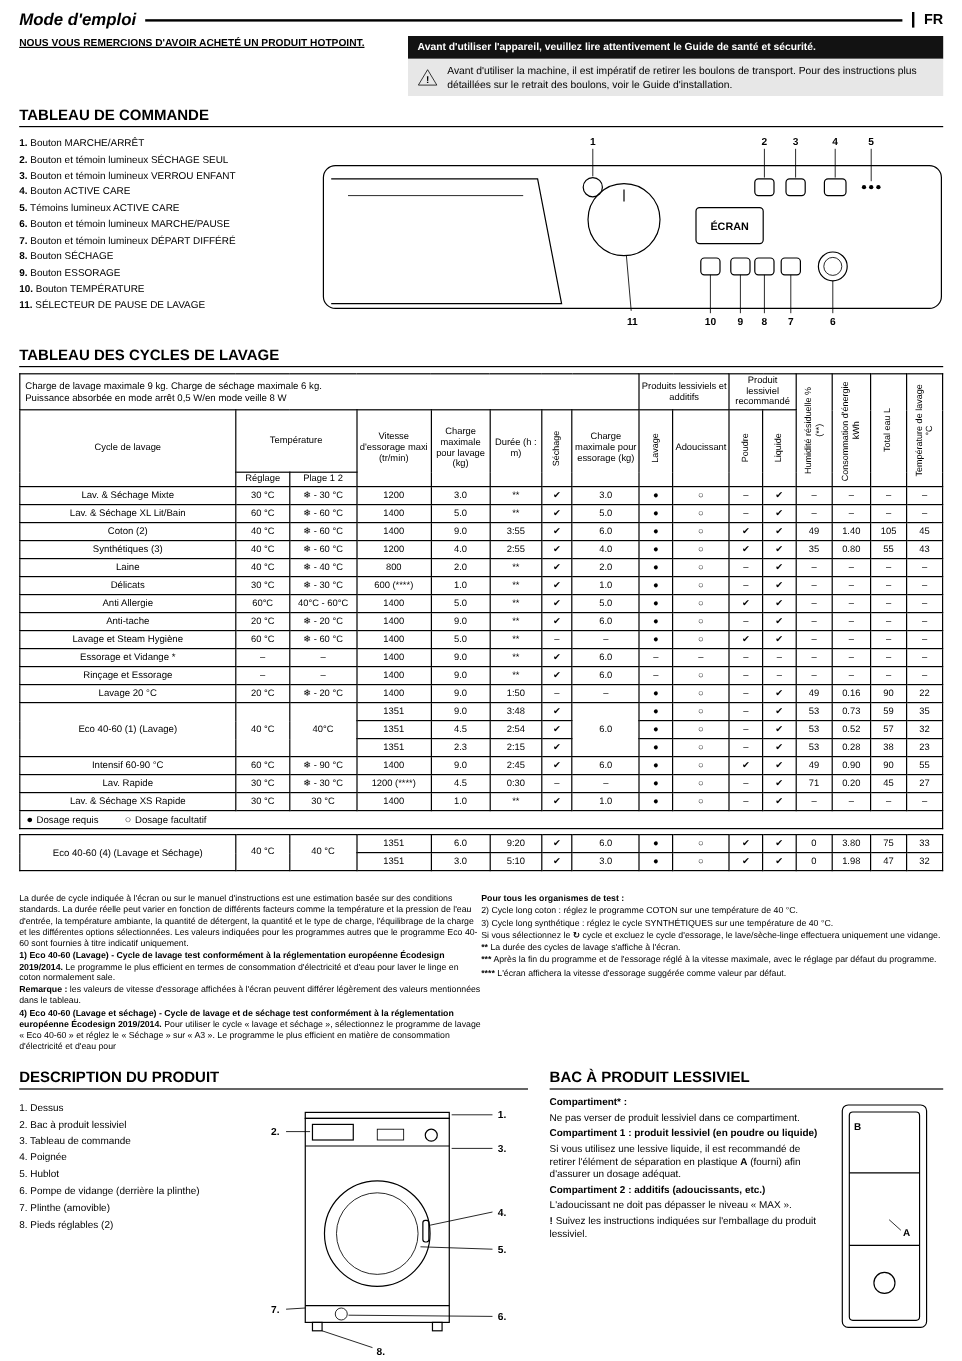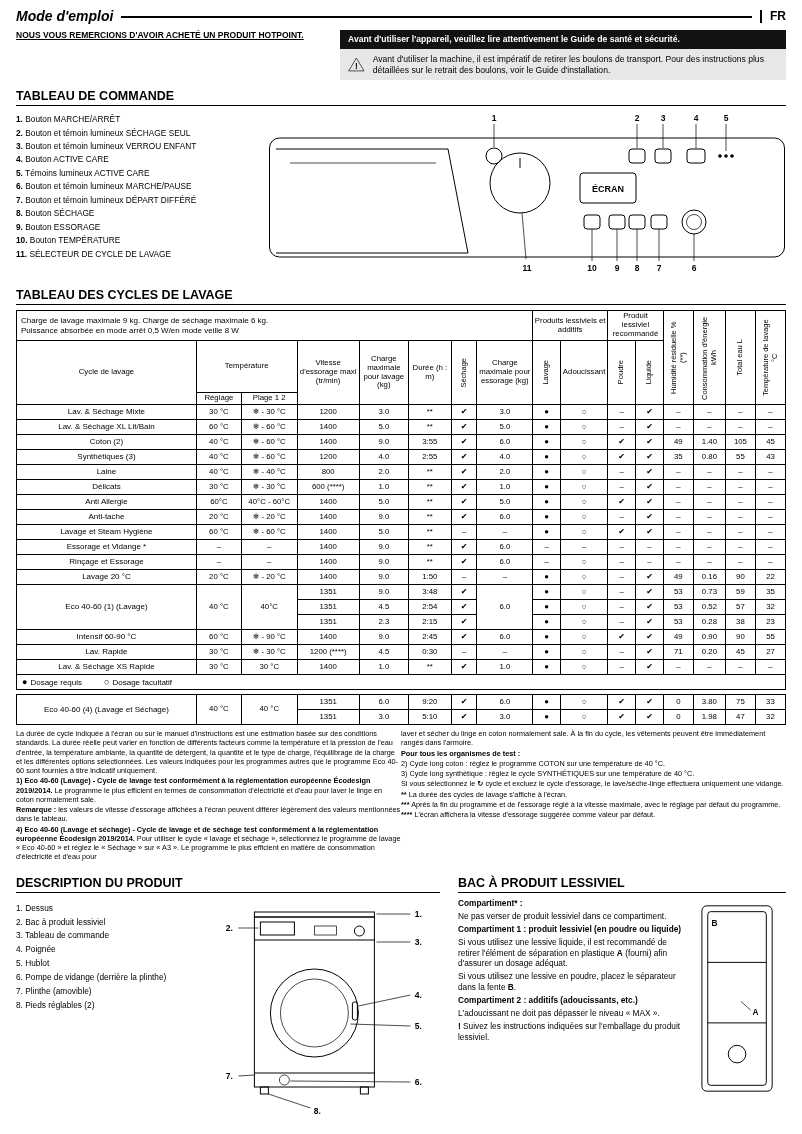--- a/index.html
+++ b/index.html
@@ -53,21 +53,21 @@
   .note-cell { text-align: left !important; font-size: 8px !important; padding: 2px 4px !important; }
   .note-row th { font-size: 7.6px; }
   .vert { writing-mode: vertical-rl; transform: rotate(180deg); margin: 0 auto; font-size: 7.5px; line-height: 1.15; max-height: 84px; }
   .hdr-main th { height: 52px; }
   .hdr-sub th { height: 12px; }
   .legend { border: 1px solid #000; border-top: none; font-size: 8px; padding: 2px 5px; display: flex; gap: 22px; align-items: center; }
   .legend .sym { font-size: 9px; margin-right: 3px; }
   table.eco { margin-top: 4px; }
 
   
-  .notes { display: flex; margin-top: 4px; font-size: 7.3px; line-height: 1.27; }
+  .notes { display: flex; margin-top: 18px; font-size: 7.3px; line-height: 1.27; }
   .notes-col { flex: 1; }
   .notes-col p { margin: 0 0 1px 0; }
 
   
   .bottom { display: flex; gap: 18px; margin-top: 4px; }
   .bottom-left { width: 424px; }
   .bottom-right { flex: 1; }
   .desc-body { display: flex; gap: 16px; }
   .desc-list { width: 184px; font-size: 8.3px; line-height: 1.55; padding-top: 4px; }
   .bac-body { font-size: 8.3px; line-height: 1.32; }
@@ -108,21 +108,21 @@
         <div class="num-item"><span class="num">1.</span><span> Bouton MARCHE/ARRÊT</span></div>
         <div class="num-item"><span class="num">2.</span><span> Bouton et témoin lumineux SÉCHAGE SEUL</span></div>
         <div class="num-item"><span class="num">3.</span><span> Bouton et témoin lumineux VERROU ENFANT</span></div>
         <div class="num-item"><span class="num">4.</span><span> Bouton ACTIVE CARE</span></div>
         <div class="num-item"><span class="num">5.</span><span> Témoins lumineux ACTIVE CARE</span></div>
         <div class="num-item"><span class="num">6.</span><span> Bouton et témoin lumineux MARCHE/PAUSE</span></div>
         <div class="num-item"><span class="num">7.</span><span> Bouton et témoin lumineux DÉPART DIFFÉRÉ</span></div>
         <div class="num-item"><span class="num">8.</span><span> Bouton SÉCHAGE</span></div>
         <div class="num-item"><span class="num">9.</span><span> Bouton ESSORAGE</span></div>
         <div class="num-item"><span class="num">10.</span><span> Bouton TEMPÉRATURE</span></div>
-        <div class="num-item"><span class="num">11.</span><span> SÉLECTEUR DE CYCLE DE LAVAGE</span></div>
+        <div class="num-item"><span class="num">11.</span><span> SÉLECTEUR DE PAUSE DE LAVAGE</span></div>
       </div>
     <div class="cmd-svg">
       <svg width="518" height="164" viewBox="0 0 518 164">
 
         <text class="co" x="226" y="10">1</text>
         <text class="co" x="369" y="10">2</text>
         <text class="co" x="395" y="10">3</text>
         <text class="co" x="428" y="10">4</text>
         <text class="co" x="458" y="10">5</text>
         <line class="thin" x1="226" y1="13" x2="226" y2="36"></line>
@@ -623,21 +623,20 @@
   </table>
 
   <div class="notes">
     <div class="notes-col">
         <p><span>La durée de cycle indiquée à l'écran ou sur le manuel d'instructions est une estimation basée sur des conditions standards. La durée réelle peut varier en fonction de différents facteurs comme la température et la pression de l'eau d'entrée, la température ambiante, la quantité de détergent, la quantité et le type de charge, l'équilibrage de la charge et les différentes options sélectionnées. Les valeurs indiquées pour les programmes autres que le programme Eco 40-60 sont fournies à titre indicatif uniquement.</span></p>
         <p><span class="b">1) Eco 40-60 (Lavage) - Cycle de lavage test conformément à la réglementation européenne Écodesign 2019/2014.</span><span> Le programme le plus efficient en termes de consommation d'électricité et d'eau pour laver le linge en coton normalement sale.</span></p>
         <p><span class="b">Remarque :</span><span> les valeurs de vitesse d'essorage affichées à l'écran peuvent différer légèrement des valeurs mentionnées dans le tableau.</span></p>
         <p><span class="b">4) Eco 40-60 (Lavage et séchage) - Cycle de lavage et de séchage test conformément à la réglementation européenne Écodesign 2019/2014.</span><span> Pour utiliser le cycle « lavage et séchage », sélectionnez le programme de lavage « Eco 40-60 » et réglez le « Séchage » sur « A3 ». Le programme le plus efficient en matière de consommation d'électricité et d'eau pour</span></p>
       </div>
     <div class="notes-col">
-        <p><span>laver et sécher du linge en coton normalement sale. À la fin du cycle, les vêtements peuvent être immédiatement rangés dans l'armoire.</span></p>
         <p><span class="b">Pour tous les organismes de test :</span></p>
         <p><span>2) Cycle long coton : réglez le programme COTON sur une température de 40 °C.</span></p>
         <p><span>3) Cycle long synthétique : réglez le cycle SYNTHÉTIQUES sur une température de 40 °C.</span></p>
         <p><span>Si vous sélectionnez le </span><span class="b">↻</span><span> cycle et excluez le cycle d'essorage, le lave/sèche-linge effectuera uniquement une vidange.</span></p>
         <p><span class="b">**</span><span> La durée des cycles de lavage s'affiche à l'écran.</span></p>
         <p><span class="b">***</span><span> Après la fin du programme et de l'essorage réglé à la vitesse maximale, avec le réglage par défaut du programme.</span></p>
         <p><span class="b">****</span><span> L'écran affichera la vitesse d'essorage suggérée comme valeur par défaut.</span></p>
       </div>
   </div>
 
@@ -703,21 +702,20 @@
           <circle class="ln" cx="46" cy="160" r="9"></circle>
           <line class="thin" x1="60" y1="115" x2="50" y2="106"></line>
           <text class="co" x="23" y="29">B</text>
           <text class="co" x="65" y="120">A</text>
         </svg>
         <div>
             <p><span class="b">Compartiment* :</span></p>
             <p><span>Ne pas verser de produit lessiviel dans ce compartiment.</span></p>
             <p><span class="b">Compartiment 1 : produit lessiviel (en poudre ou liquide)</span></p>
             <p><span>Si vous utilisez une lessive liquide, il est recommandé de retirer l'élément de séparation en plastique </span><span class="b">A</span><span> (fourni) afin d'assurer un dosage adéquat.</span></p>
-            <p><span>Si vous utilisez une lessive en poudre, placez le séparateur dans la fente </span><span class="b">B</span><span>.</span></p>
             <p><span class="b">Compartiment 2 : additifs (adoucissants, etc.)</span></p>
             <p><span>L'adoucissant ne doit pas dépasser le niveau « MAX ».</span></p>
             <p><span class="b">!</span><span> Suivez les instructions indiquées sur l'emballage du produit lessiviel.</span></p>
           </div>
       </div>
     </div>
 
   </div>
 </div>
 

